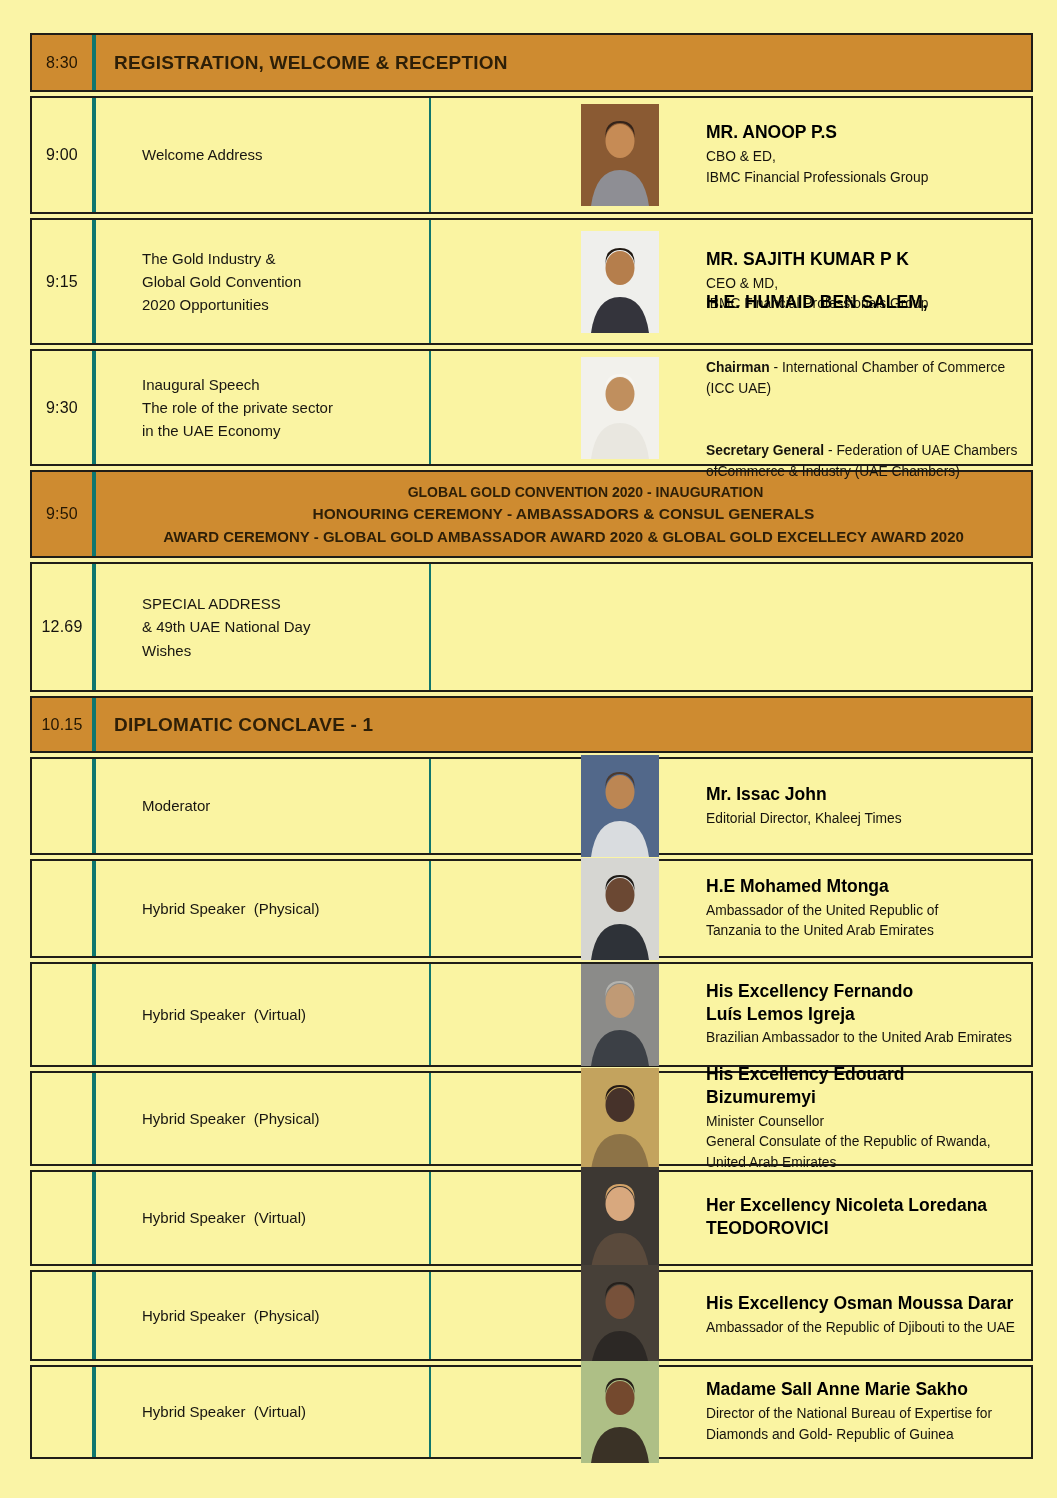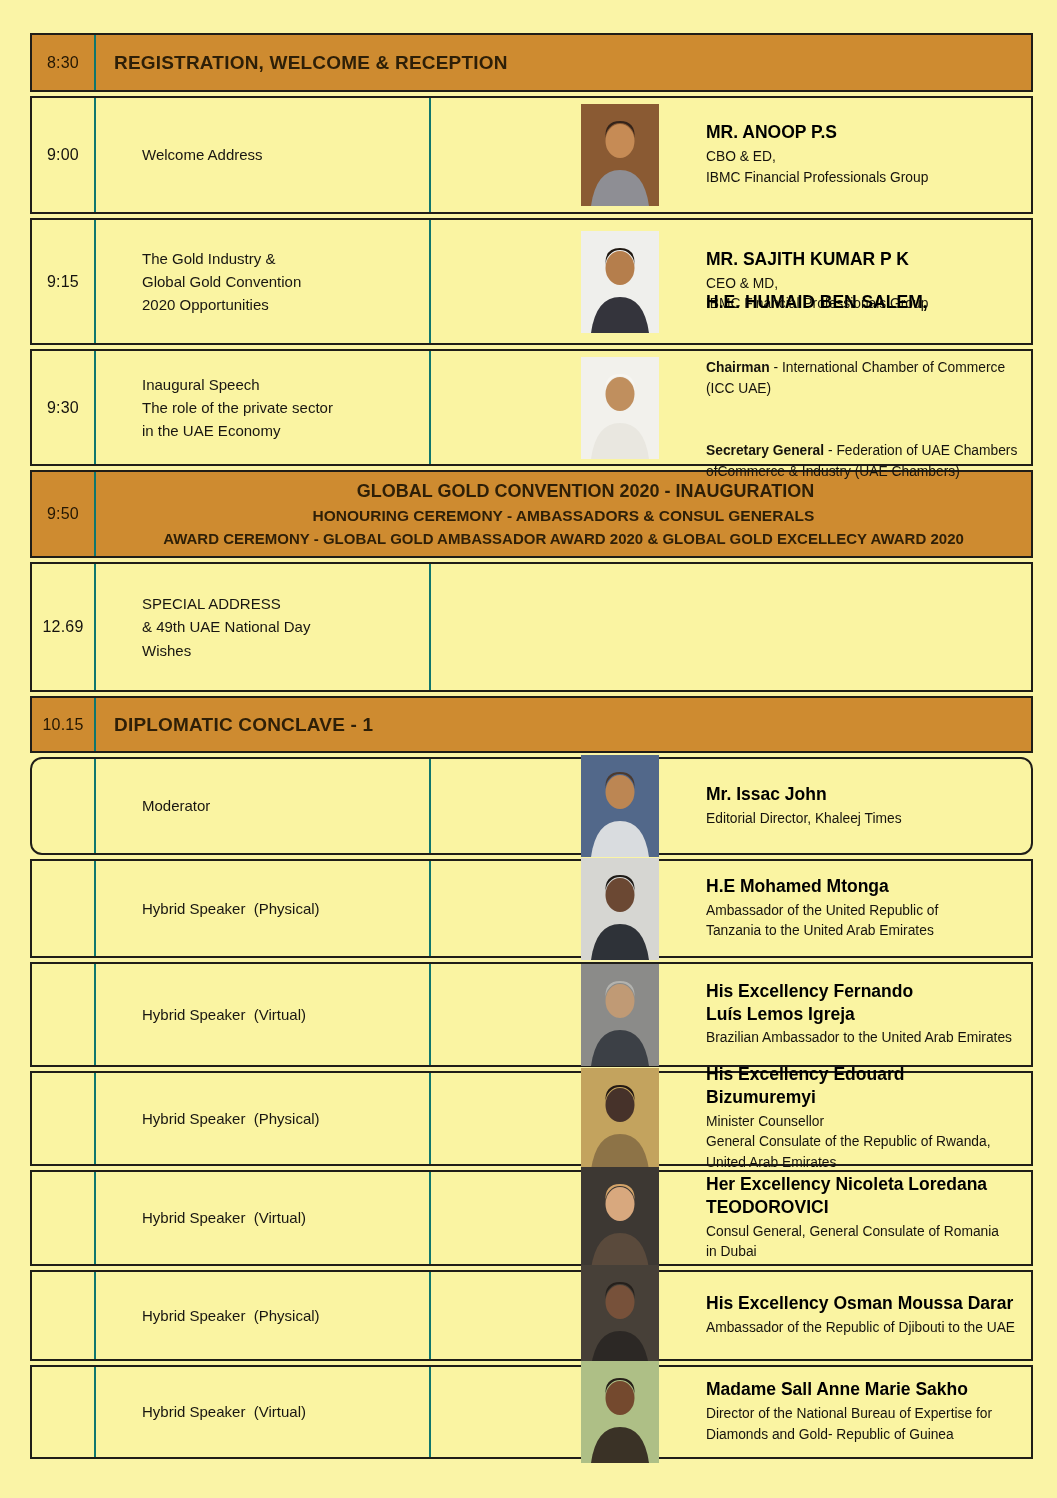--- a/index.html
+++ b/index.html
@@ -23,32 +23,32 @@
   .row.banner { background: #CE8B30; }
 
   
   .r0 { height: 59px; }
   .r1 { height: 118px; }
   .r2 { height: 127px; }
   .r3 { height: 117px; }
   .r4 { height: 88px; }
   .r5 { height: 130px; }
   .r6 { height: 57px; }
-  .r7 { height: 98px; border-radius: 12px; }
+  .r7 { height: 98px; }
   .r8 { height: 99px; }
   .r9 { height: 105px; }
   .r10 { height: 95px; }
   .r11 { height: 96px; }
   .r12 { height: 91px; }
   .r13 { height: 94px; }
 
   .cell { display: flex; align-items: center; }
   .time {
     width: 64px; flex: 0 0 64px;
-    border-right: 2px solid #0f766e;
+    border-right: 4px solid #0f766e;
     justify-content: center;
     font-size: 16px;
     color: #14120e;
     letter-spacing: 0.2px;
   }
   .banner .time { color: #241703; }
 
   .banner-title {
     flex: 1;
     padding-left: 18px;
@@ -59,21 +59,21 @@
   }
 
   .bmulti {
     flex: 1;
     display: flex; flex-direction: column;
     justify-content: center; align-items: center;
     text-align: center;
     color: #2E1F07;
     padding: 0 10px;
   }
-  .bm1 { font-weight: bold; font-size: 18px; margin-bottom: 5px; margin-left: 44px; }
+  .bm1 { font-weight: bold; font-size: 14px; margin-bottom: 5px; margin-left: 44px; }
   .bm2 { font-weight: bold; font-size: 15.5px; margin-bottom: 5px; }
   .bm3 { font-weight: bold; font-size: 15px; }
 
   .desc {
     width: 335px; flex: 0 0 335px;
     border-right: 2px solid #0f766e;
     padding-left: 46px; padding-right: 14px;
     font-size: 15px;
     line-height: 1.55;
     white-space: pre-wrap;
@@ -287,22 +287,20 @@
     <div class="cell desc">Hybrid Speaker  (Virtual)</div>
     <div class="cell speaker">
       <div class="photo" style="--pbg:#3d3833;--pcoat:#5a4a3c;--pskin:#d8a87e;--phair:#d3a368">
           <svg>
             <use href="#sil"></use>
           </svg>
         </div>
       <div class="stext">
         <div class="name">Her Excellency Nicoleta Loredana
 TEODOROVICI</div>
-        <div class="info">Consul General, General Consulate of Romania
-in Dubai</div>
       </div>
     </div>
   </section>
 
   <section class="row session r12">
     <div class="cell time"></div>
     <div class="cell desc">Hybrid Speaker  (Physical)</div>
     <div class="cell speaker">
       <div class="photo" style="--pbg:#474038;--pcoat:#2c2825;--pskin:#77513a;--phair:#25201c">
           <svg>

